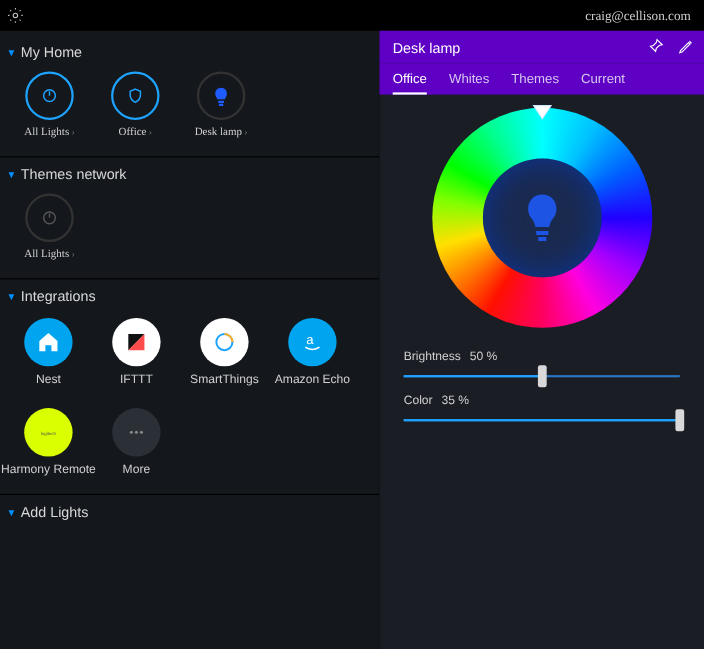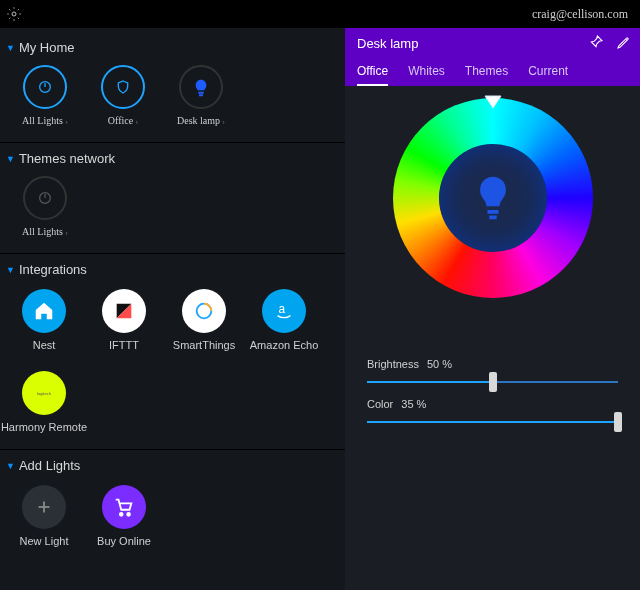--- a/index.html
+++ b/index.html
@@ -27,21 +27,21 @@
   .chip .circ { width: 44px; height: 44px; border-radius: 50%; display: flex; align-items: center; justify-content: center; }
   .chip .lbl { color: #d0d0d0; font-size: 11px; text-align: center; white-space: nowrap; }
   .circ svg { width: 22px; height: 22px; }
   .hr { border: none; border-top: 1px solid #000; margin: 2px 0; }
   .hdr { background: #5f00c5; color: #fff; height: 30px; display: flex; align-items: center; justify-content: space-between; padding: 0 8px 0 12px; }
   .hdr-title { font-size: 13px; }
   .hdr-icons { display: flex; gap: 12px; }
   .tabs { background: #5f00c5; display: flex; gap: 20px; padding: 0 12px; height: 28px; align-items: center; font-size: 12px; }
   .tab { color: #d6c8ef; cursor: pointer; height: 100%; display: flex; align-items: center; border-bottom: 2px solid transparent; }
   .tab.active { color: #fff; border-bottom-color: #fff; }
-  .wheel-area { flex: 1; display: flex; flex-direction: column; align-items: center; padding: 12px 16px 8px 16px; gap: 40px; }
+  .wheel-area { flex: 1; display: flex; flex-direction: column; align-items: center; padding: 12px 16px 8px 16px; }
   .wheel { width: 200px; height: 200px; border-radius: 50%; position: relative;
     background: conic-gradient(from 0deg,
       #00ffff 0deg, #00c0ff 30deg, #0060ff 60deg, #2000ff 90deg,
       #a000ff 120deg, #ff00e0 150deg, #ff0060 180deg, #ff1000 210deg,
       #ff7000 230deg, #ffe000 255deg, #80ff00 280deg, #00ff00 300deg,
       #00ff90 330deg, #00ffff 360deg);
   }
   .wheel::after { content: ""; position: absolute; inset: 46px; border-radius: 50%; background: #1a2a4f; box-shadow: inset 0 0 30px rgba(0,60,200,.6); }
   .bulb-center { position: absolute; inset: 46px; display: flex; align-items: center; justify-content: center; z-index: 2; }
   .bulb-center svg { width: 40px; height: 46px; fill: #1e5cff; opacity: .85; }
@@ -179,52 +179,39 @@
         <div class="chip">
           <div class="circ" style="background: rgb(217, 255, 0);">
             <span style="display: flex; width: 100%; height: 100%; align-items: center; justify-content: center;">
               <svg viewBox="0 0 44 44">
                 <text x="22" y="26" text-anchor="middle" font-size="8" font-family="Arial" fill="#555555">logitech</text>
               </svg>
             </span>
           </div>
           <span class="lbl">Harmony Remote</span>
         </div>
+        <div class="chip">
+          <div class="circ" style="background: rgb(43, 47, 54);">
+            <span style="display: flex; width: 100%; height: 100%; align-items: center; justify-content: center;">
+              <svg viewBox="0 0 24 24" fill="#888888">
+                <circle cx="7" cy="12" r="1.5"></circle>
+                <circle cx="12" cy="12" r="1.5"></circle>
+                <circle cx="17" cy="12" r="1.5"></circle>
+              </svg>
+            </span>
+          </div>
+          <span class="lbl">More</span>
+        </div>
       </div>
     <hr class="hr">
 
     <div class="section-h">
       <span class="tri">▼</span>
       <span>Add Lights</span>
     </div>
-    <div class="int-row" id="addlights-row">
-        <div class="chip">
-          <div class="circ" style="background: rgb(43, 47, 54);">
-            <span style="display: flex; width: 100%; height: 100%; align-items: center; justify-content: center;">
-              <svg viewBox="0 0 24 24" stroke="#888888" stroke-width="2">
-                <line x1="12" y1="6" x2="12" y2="18"></line>
-                <line x1="6" y1="12" x2="18" y2="12"></line>
-              </svg>
-            </span>
-          </div>
-          <span class="lbl">New Light</span>
-        </div>
-        <div class="chip">
-          <div class="circ" style="background: rgb(123, 44, 255);">
-            <span style="display: flex; width: 100%; height: 100%; align-items: center; justify-content: center;">
-              <svg viewBox="0 0 24 24" fill="none" stroke="#ffffff" stroke-width="2">
-                <circle cx="9" cy="20" r="1.5" fill="#ffffff"></circle>
-                <circle cx="17" cy="20" r="1.5" fill="#ffffff"></circle>
-                <path d="M3 4h3l3 11h9l2-7H7"></path>
-              </svg>
-            </span>
-          </div>
-          <span class="lbl">Buy Online</span>
-        </div>
-      </div>
   </div>
 
   <div class="right">
     <div class="hdr">
       <span class="hdr-title">Desk lamp</span>
       <span class="hdr-icons">
         <span>
           <svg width="16" height="16" viewBox="0 0 24 24" fill="none" stroke="#fff" stroke-width="1.6">
               <path d="M14 3l7 7-4 1-4 4-1 4-7-7 4-1 4-4 1-4z"></path>
             </svg>

